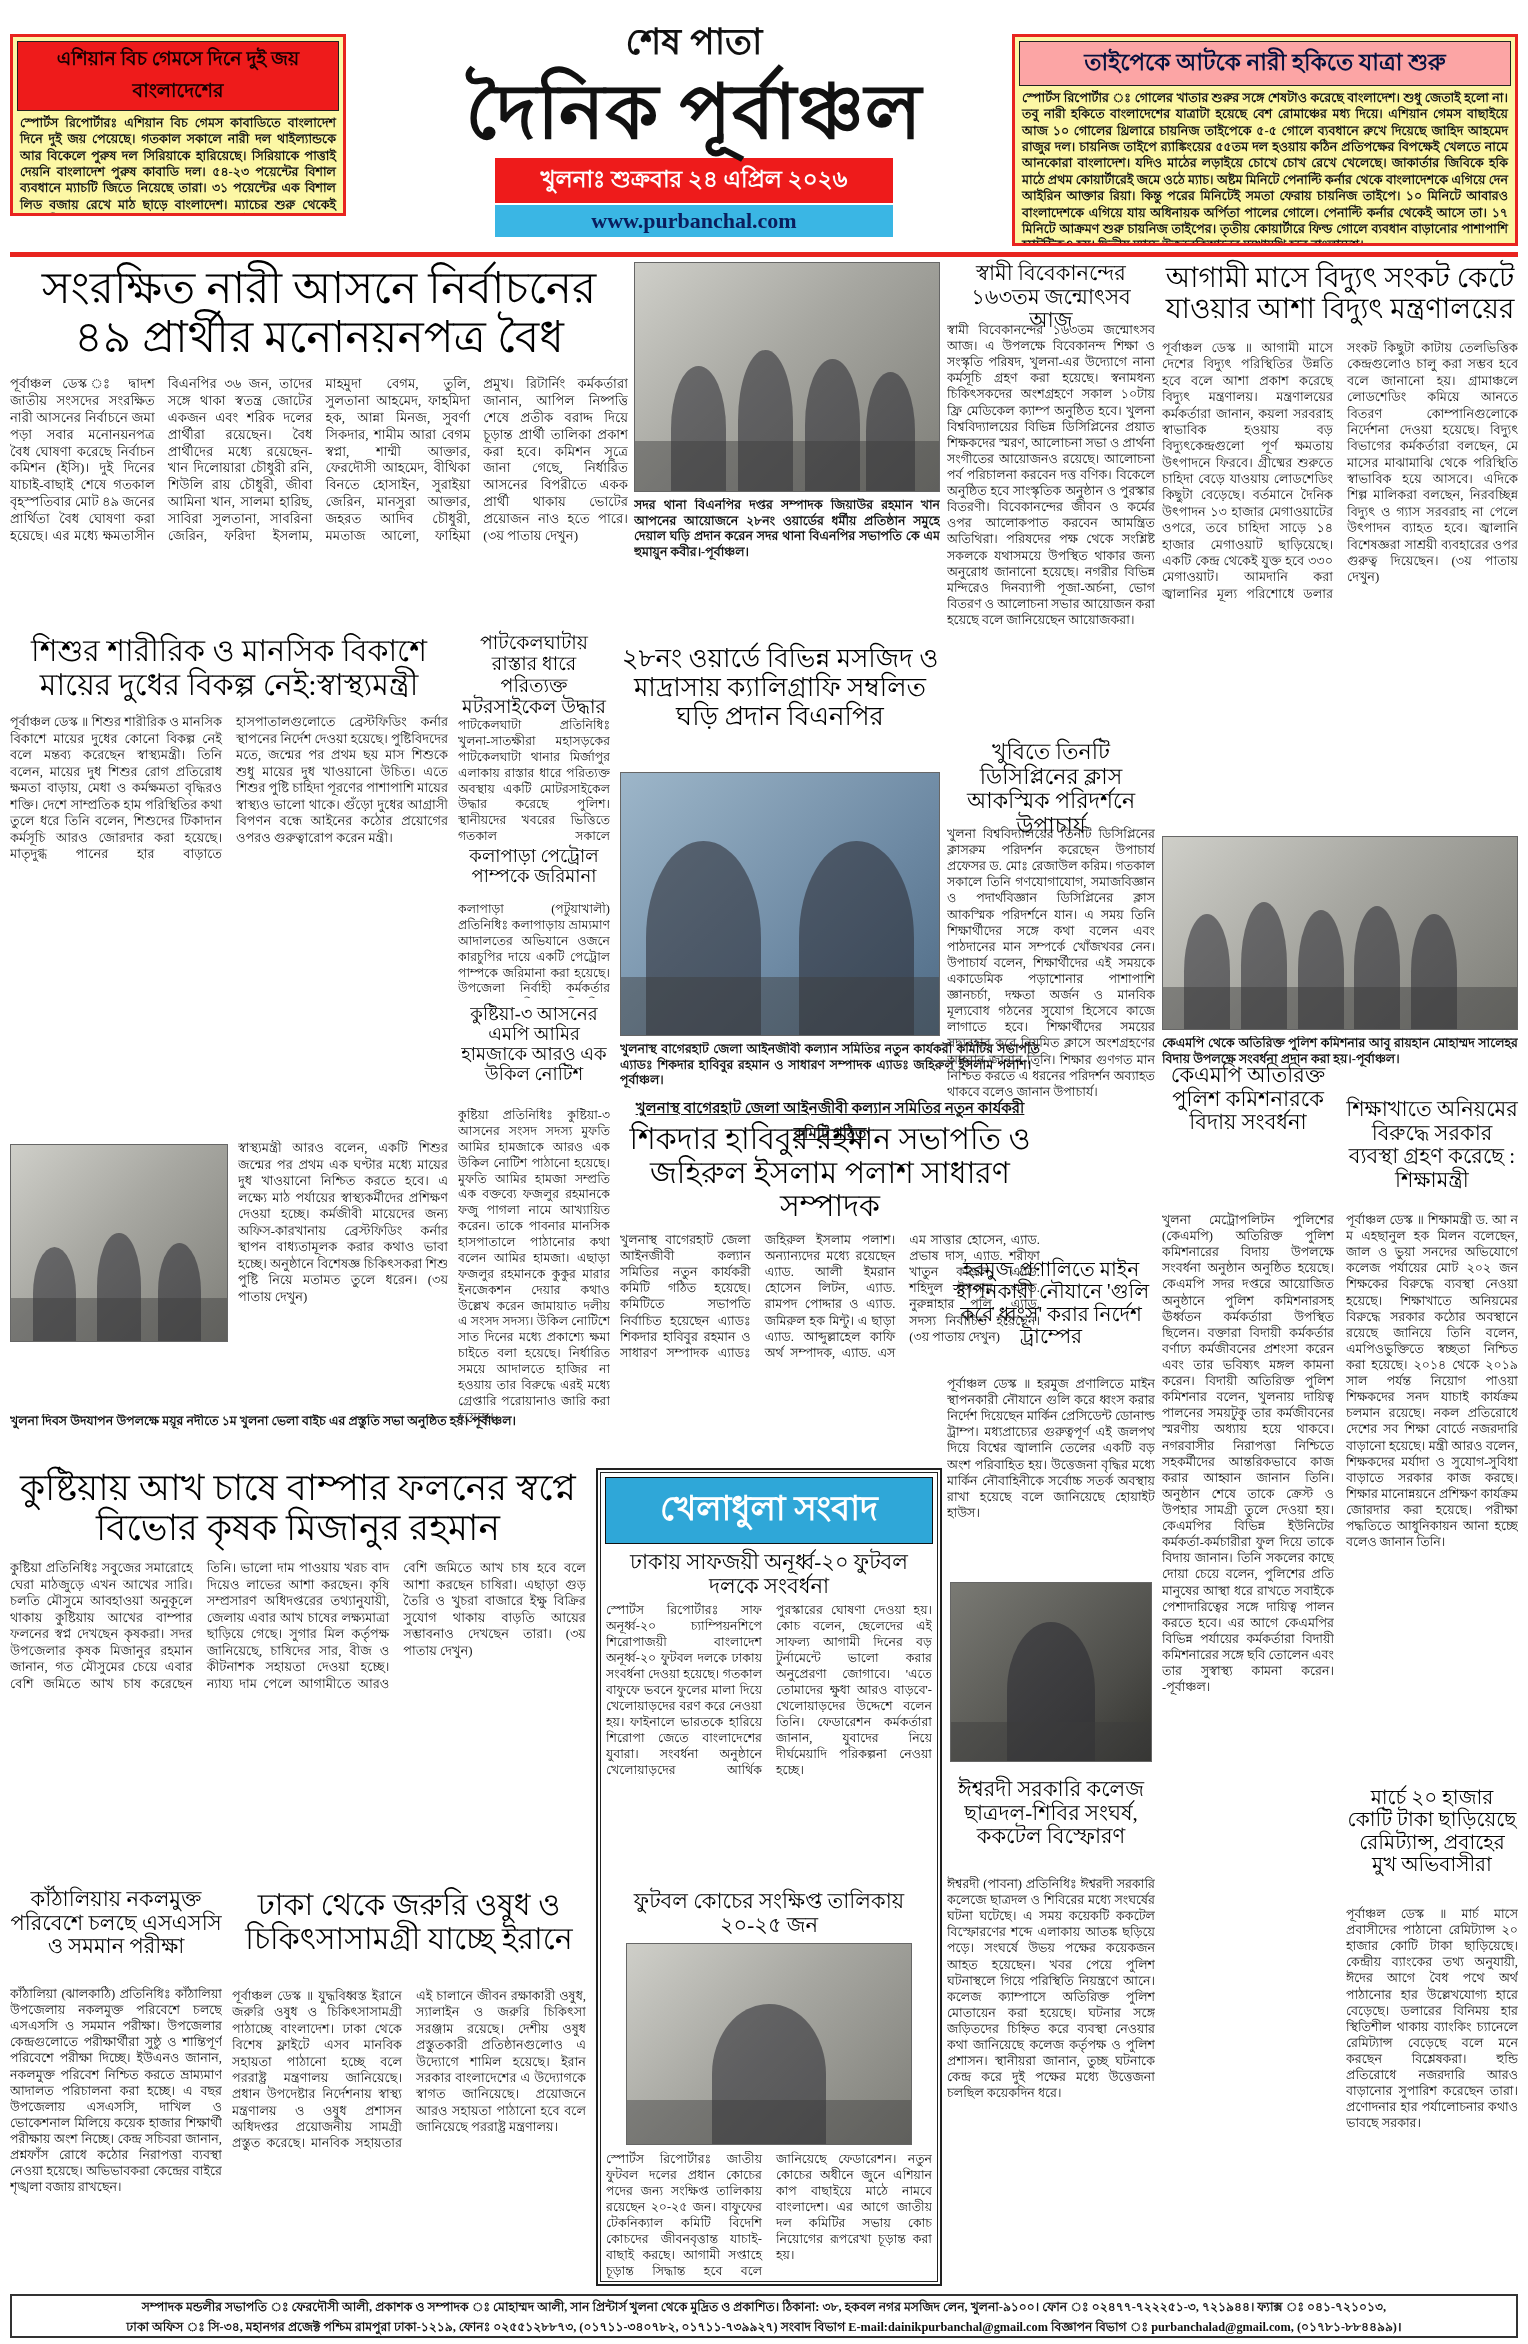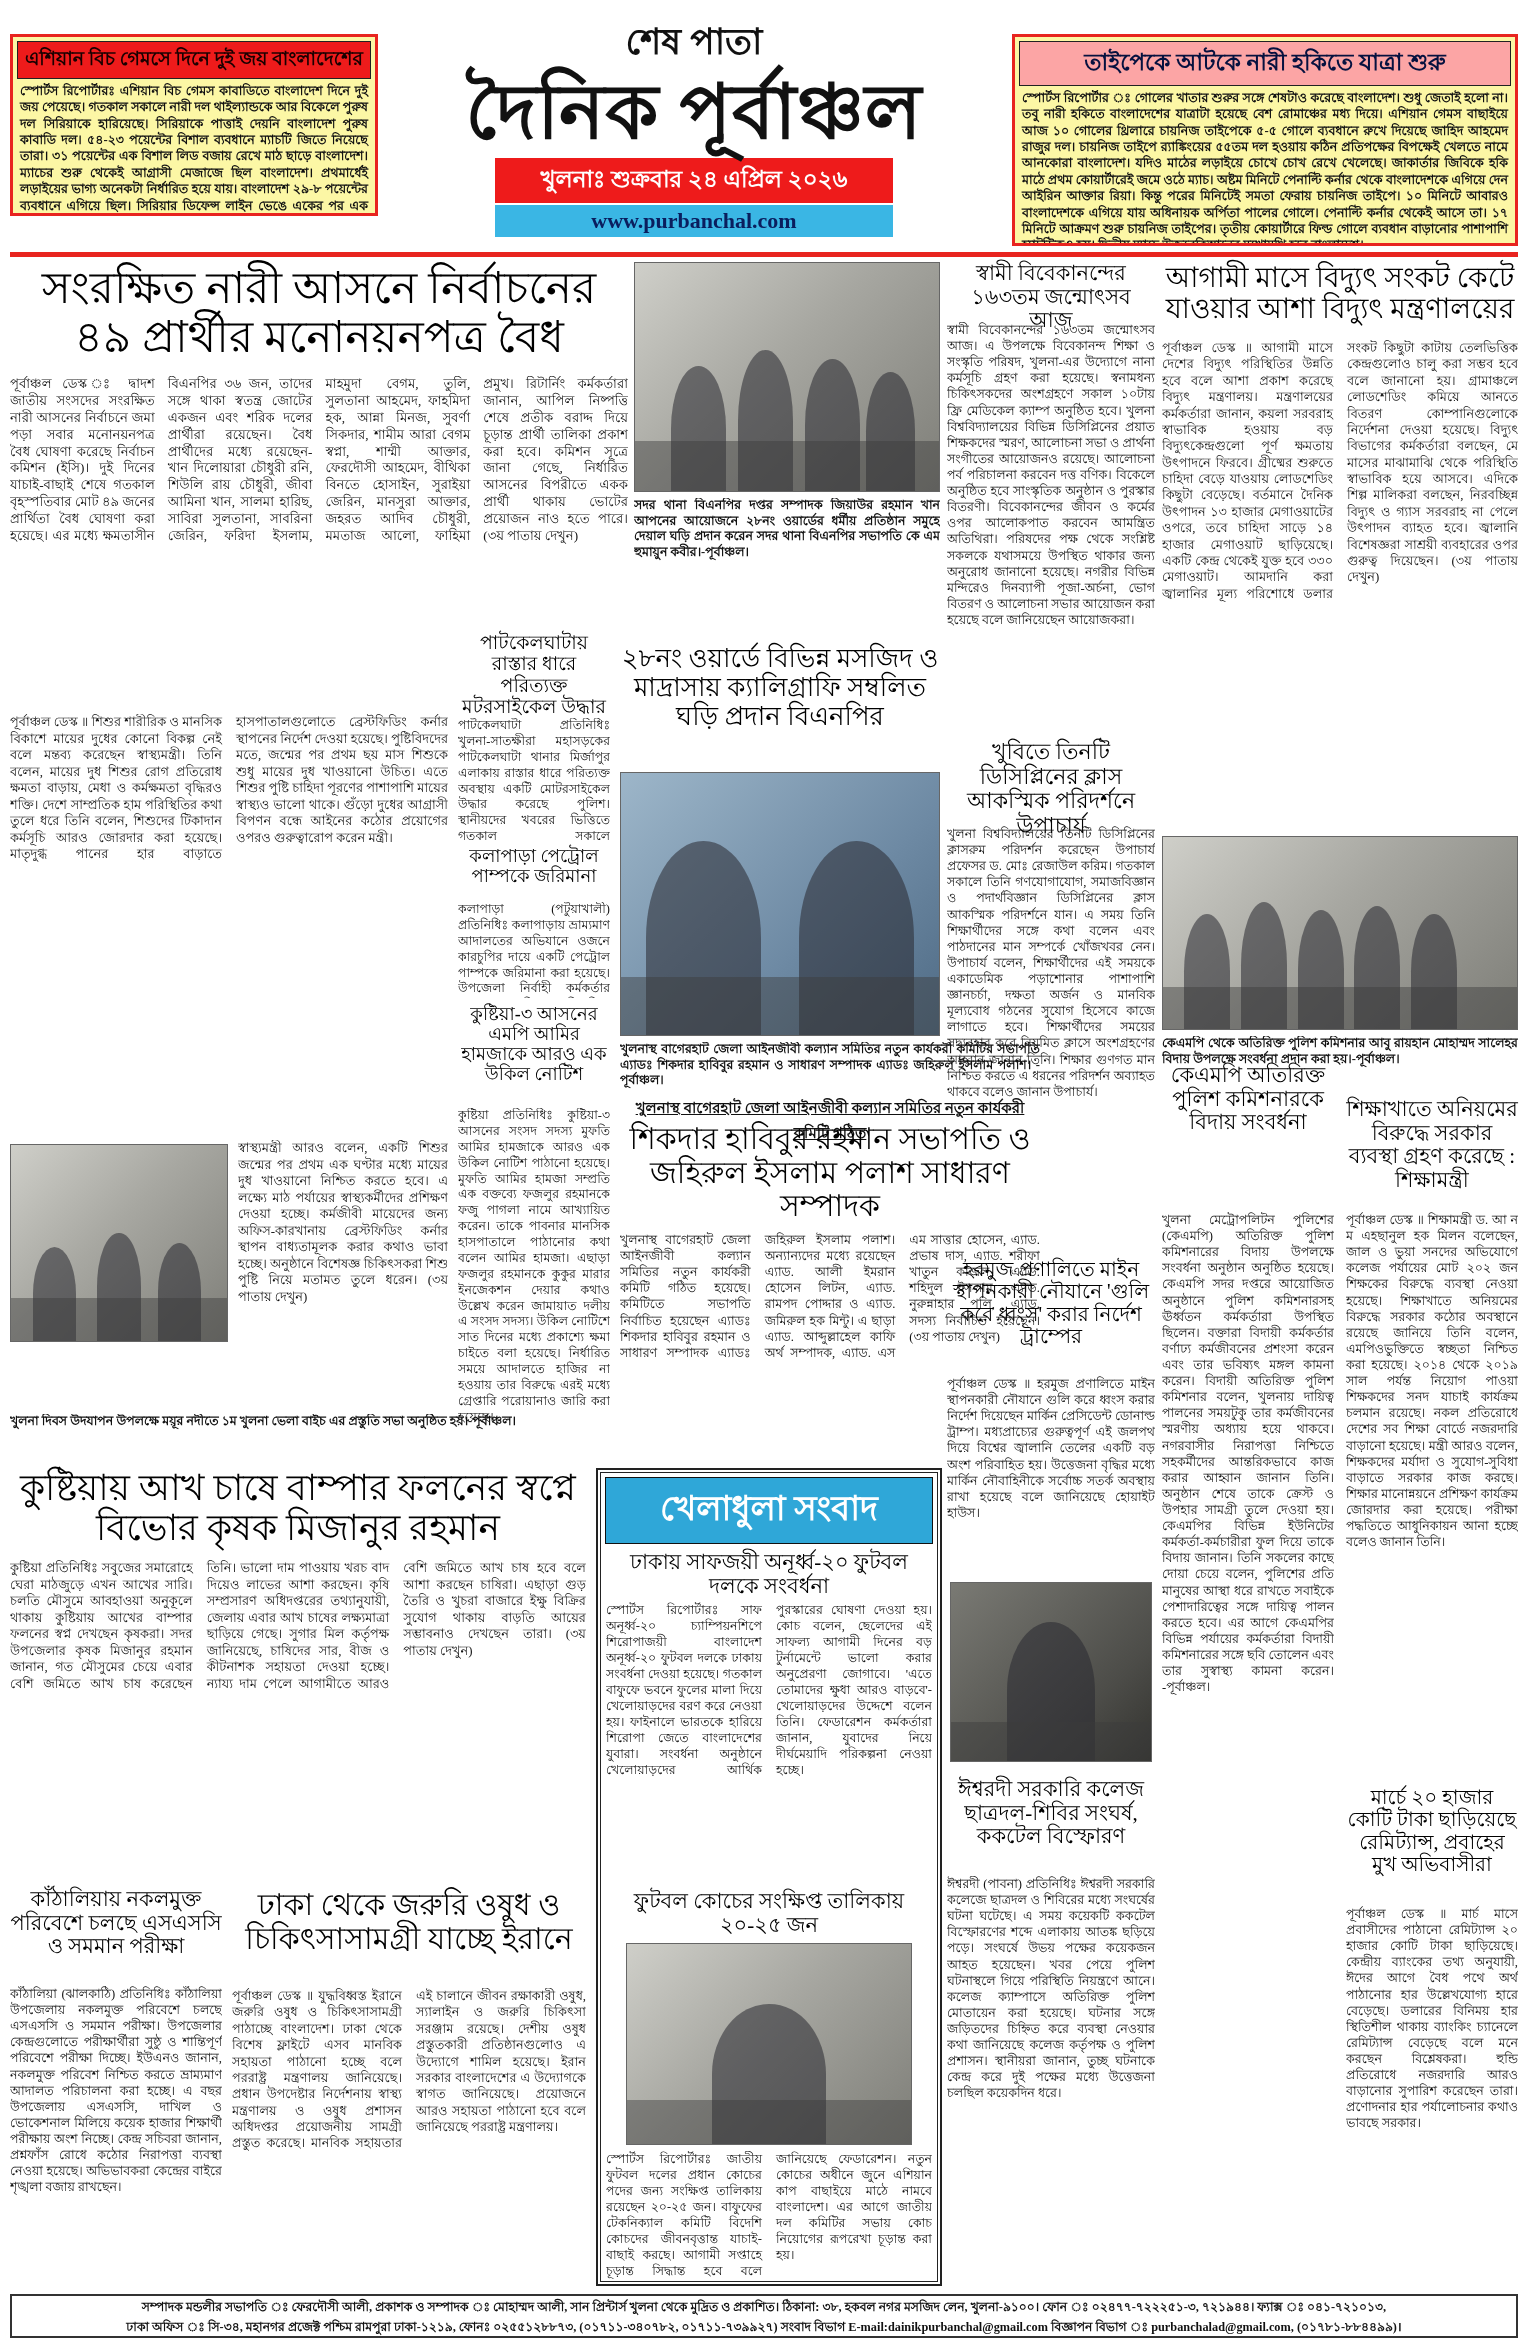--- a/index.html
+++ b/index.html
@@ -33,21 +33,21 @@
   .sports-title{background:#2fa7d8;color:#fff;font-size:34px;font-weight:bold;text-align:center;
                 margin:7px;padding:4px 0;border:1px solid #111;}
   .footerbox{border:2px solid #333;font-size:12.3px;font-weight:bold;text-align:center;line-height:1.6;
              padding:2px 24px;overflow:hidden;}
 </style>
 </head>
 <body>
 
 <div id="page">
 
-  <div class="abs sidebox" style="left:10px;top:34px;width:368px;height:182px;">
+  <div class="abs sidebox" style="left:10px;top:34px;width:336px;height:182px;">
     <div class="band band-red" style="font-size:19px;">এশিয়ান বিচ গেমসে দিনে দুই জয় বাংলাদেশের</div>
     <div class="sb-body" style="height:138px;">স্পোর্টস রিপোর্টারঃ এশিয়ান বিচ গেমস কাবাডিতে বাংলাদেশ দিনে দুই জয় পেয়েছে। গতকাল সকালে নারী দল থাইল্যান্ডকে আর বিকেলে পুরুষ দল সিরিয়াকে হারিয়েছে। সিরিয়াকে পাত্তাই দেয়নি বাংলাদেশ পুরুষ কাবাডি দল। ৫৪-২৩ পয়েন্টের বিশাল ব্যবধানে ম্যাচটি জিতে নিয়েছে তারা। ৩১ পয়েন্টের এক বিশাল লিড বজায় রেখে মাঠ ছাড়ে বাংলাদেশ। ম্যাচের শুরু থেকেই আগ্রাসী মেজাজে ছিল বাংলাদেশ। প্রথমার্ধেই লড়াইয়ের ভাগ্য অনেকটা নির্ধারিত হয়ে যায়। বাংলাদেশ ২৯-৮ পয়েন্টের ব্যবধানে এগিয়ে ছিল। সিরিয়ার ডিফেন্স লাইন ভেঙে একের পর এক পয়েন্ট আদায় করে নেন বাংলাদেশের রেইডাররা। পুরুষ দলের এই বড় জয়ের আগেই থাইল্যান্ডের বিপক্ষে দাপুটে জয় তুলে নেয় বাংলাদেশ নারী দল। শক্তিশালী থাইল্যান্ডের বিপক্ষে ৫১-৩৪ পয়েন্টে জয় পায় নারীরা। পুরো ম্যাচে বাংলাদেশ মোট ৫১ পয়েন্ট অর্জন করে, যেখানে থাইল্যান্ড থমকে যায় মাত্র ৩৪ পয়েন্টে। রক্ষণভাগ এবং রেইডিং উভয় বিভাগেই থাইল্যান্ডকে টেক্কা দিয়েছে বাংলাদেশের মেয়েরা। বিশেষ করে ম্যাচের শেষ দিকে থাইল্যান্ড ঘুরে দাঁড়ানোর চেষ্টা করলেও বাংলাদেশ দলের কৌশলী খেলার সামনে তারা হার মানতে বাধ্য হয়।</div>
   </div>
 
   <div class="abs" style="left:382px;top:14px;width:624px;">
     <div class="mast-label">শেষ পাতা</div>
     <div class="mast-title">দৈনিক পূর্বাঞ্চল</div>
     <div class="mast-red" style="width:398px;margin:8px auto 0 auto;">খুলনাঃ শুক্রবার ২৪ এপ্রিল ২০২৬</div>
     <div class="mast-blue" style="width:398px;margin:2px auto 0 auto;">www.purbanchal.com</div>
   </div>
@@ -113,20 +113,21 @@
   <div class="abs bodytxt" style="left:947px;top:1376px;width:208px;height:198px;font-size:12.6px;">পূর্বাঞ্চল ডেস্ক ॥ হরমুজ প্রণালিতে মাইন স্থাপনকারী নৌযানে গুলি করে ধ্বংস করার নির্দেশ দিয়েছেন মার্কিন প্রেসিডেন্ট ডোনাল্ড ট্রাম্প। মধ্যপ্রাচ্যের গুরুত্বপূর্ণ এই জলপথ দিয়ে বিশ্বের জ্বালানি তেলের একটি বড় অংশ পরিবাহিত হয়। উত্তেজনা বৃদ্ধির মধ্যে মার্কিন নৌবাহিনীকে সর্বোচ্চ সতর্ক অবস্থায় রাখা হয়েছে বলে জানিয়েছে হোয়াইট হাউস।</div>
 
   <div class="abs photo" style="left:950px;top:1582px;width:202px;height:180px;background:linear-gradient(135deg,#7a7a74,#4c4c48 70%,#33332f);">
     <div class="ph-fig" style="left:28%;bottom:0;width:44%;height:78%;"></div>
     <div class="ph-band"></div>
   </div>
 
   <div class="abs headline" style="left:947px;top:1778px;width:208px;font-size:21px;">ঈশ্বরদী সরকারি কলেজ ছাত্রদল-শিবির সংঘর্ষ, ককটেল বিস্ফোরণ</div>
   <div class="abs bodytxt" style="left:947px;top:1876px;width:208px;height:408px;font-size:12.6px;">ঈশ্বরদী (পাবনা) প্রতিনিধিঃ ঈশ্বরদী সরকারি কলেজে ছাত্রদল ও শিবিরের মধ্যে সংঘর্ষের ঘটনা ঘটেছে। এ সময় কয়েকটি ককটেল বিস্ফোরণের শব্দে এলাকায় আতঙ্ক ছড়িয়ে পড়ে। সংঘর্ষে উভয় পক্ষের কয়েকজন আহত হয়েছেন। খবর পেয়ে পুলিশ ঘটনাস্থলে গিয়ে পরিস্থিতি নিয়ন্ত্রণে আনে। কলেজ ক্যাম্পাসে অতিরিক্ত পুলিশ মোতায়েন করা হয়েছে। ঘটনার সঙ্গে জড়িতদের চিহ্নিত করে ব্যবস্থা নেওয়ার কথা জানিয়েছে কলেজ কর্তৃপক্ষ ও পুলিশ প্রশাসন। স্থানীয়রা জানান, তুচ্ছ ঘটনাকে কেন্দ্র করে দুই পক্ষের মধ্যে উত্তেজনা চলছিল কয়েকদিন ধরে।</div>
 
+  <div class="abs headline" style="left:10px;top:634px;width:438px;font-size:30px;">শিশুর শারীরিক ও মানসিক বিকাশে মায়ের দুধের বিকল্প নেই:স্বাস্থ্যমন্ত্রী</div>
   <div class="abs bodytxt cols2" style="left:10px;top:714px;width:438px;height:418px;font-size:12.9px;">পূর্বাঞ্চল ডেস্ক ॥ শিশুর শারীরিক ও মানসিক বিকাশে মায়ের দুধের কোনো বিকল্প নেই বলে মন্তব্য করেছেন স্বাস্থ্যমন্ত্রী। তিনি বলেন, মায়ের দুধ শিশুর রোগ প্রতিরোধ ক্ষমতা বাড়ায়, মেধা ও কর্মক্ষমতা বৃদ্ধিরও শক্তি। দেশে সাম্প্রতিক হাম পরিস্থিতির কথা তুলে ধরে তিনি বলেন, শিশুদের টিকাদান কর্মসূচি আরও জোরদার করা হয়েছে। মাতৃদুগ্ধ পানের হার বাড়াতে হাসপাতালগুলোতে ব্রেস্টফিডিং কর্নার স্থাপনের নির্দেশ দেওয়া হয়েছে। পুষ্টিবিদদের মতে, জন্মের পর প্রথম ছয় মাস শিশুকে শুধু মায়ের দুধ খাওয়ানো উচিত। এতে শিশুর পুষ্টি চাহিদা পূরণের পাশাপাশি মায়ের স্বাস্থ্যও ভালো থাকে। গুঁড়ো দুধের আগ্রাসী বিপণন বন্ধে আইনের কঠোর প্রয়োগের ওপরও গুরুত্বারোপ করেন মন্ত্রী।</div>
 
   <div class="abs headline" style="left:458px;top:632px;width:152px;font-size:19px;">পাটকেলঘাটায় রাস্তার ধারে পরিত্যক্ত মটরসাইকেল উদ্ধার</div>
   <div class="abs bodytxt" style="left:458px;top:718px;width:152px;height:122px;font-size:12.4px;">পাটকেলঘাটা প্রতিনিধিঃ খুলনা-সাতক্ষীরা মহাসড়কের পাটকেলঘাটা থানার মির্জাপুর এলাকায় রাস্তার ধারে পরিত্যক্ত অবস্থায় একটি মোটরসাইকেল উদ্ধার করেছে পুলিশ। স্থানীয়দের খবরের ভিত্তিতে গতকাল সকালে মোটরসাইকেলটি উদ্ধার করে থানায় নেওয়া হয়। মালিকানা যাচাই করে প্রকৃত মালিকের কাছে হস্তান্তর করা হবে বলে জানায় পুলিশ।</div>
 
   <div class="abs headline" style="left:458px;top:846px;width:152px;font-size:18px;">কলাপাড়া পেট্রোল পাম্পকে জরিমানা</div>
   <div class="abs bodytxt" style="left:458px;top:902px;width:152px;height:96px;font-size:12.4px;">কলাপাড়া (পটুয়াখালী) প্রতিনিধিঃ কলাপাড়ায় ভ্রাম্যমাণ আদালতের অভিযানে ওজনে কারচুপির দায়ে একটি পেট্রোল পাম্পকে জরিমানা করা হয়েছে। উপজেলা নির্বাহী কর্মকর্তার নেতৃত্বে এ অভিযান পরিচালিত হয়। অনিয়ম বন্ধে অভিযান চলবে বলে জানানো হয়।</div>
 
   <div class="abs headline" style="left:458px;top:1004px;width:152px;font-size:18px;">কুষ্টিয়া-৩ আসনের এমপি আমির হামজাকে আরও এক উকিল নোটিশ</div>
   <div class="abs bodytxt" style="left:458px;top:1108px;width:152px;height:350px;font-size:12.4px;">কুষ্টিয়া প্রতিনিধিঃ কুষ্টিয়া-৩ আসনের সংসদ সদস্য মুফতি আমির হামজাকে আরও এক উকিল নোটিশ পাঠানো হয়েছে। মুফতি আমির হামজা সম্প্রতি এক বক্তব্যে ফজলুর রহমানকে ফজু পাগলা নামে আখ্যায়িত করেন। তাকে পাবনার মানসিক হাসপাতালে পাঠানোর কথা বলেন আমির হামজা। এছাড়া ফজলুর রহমানকে কুকুর মারার ইনজেকশন দেয়ার কথাও উল্লেখ করেন জামায়াত দলীয় এ সংসদ সদস্য। উকিল নোটিশে সাত দিনের মধ্যে প্রকাশ্যে ক্ষমা চাইতে বলা হয়েছে। নির্ধারিত সময়ে আদালতে হাজির না হওয়ায় তার বিরুদ্ধে এরই মধ্যে গ্রেপ্তারি পরোয়ানাও জারি করা হয়েছে।</div>

